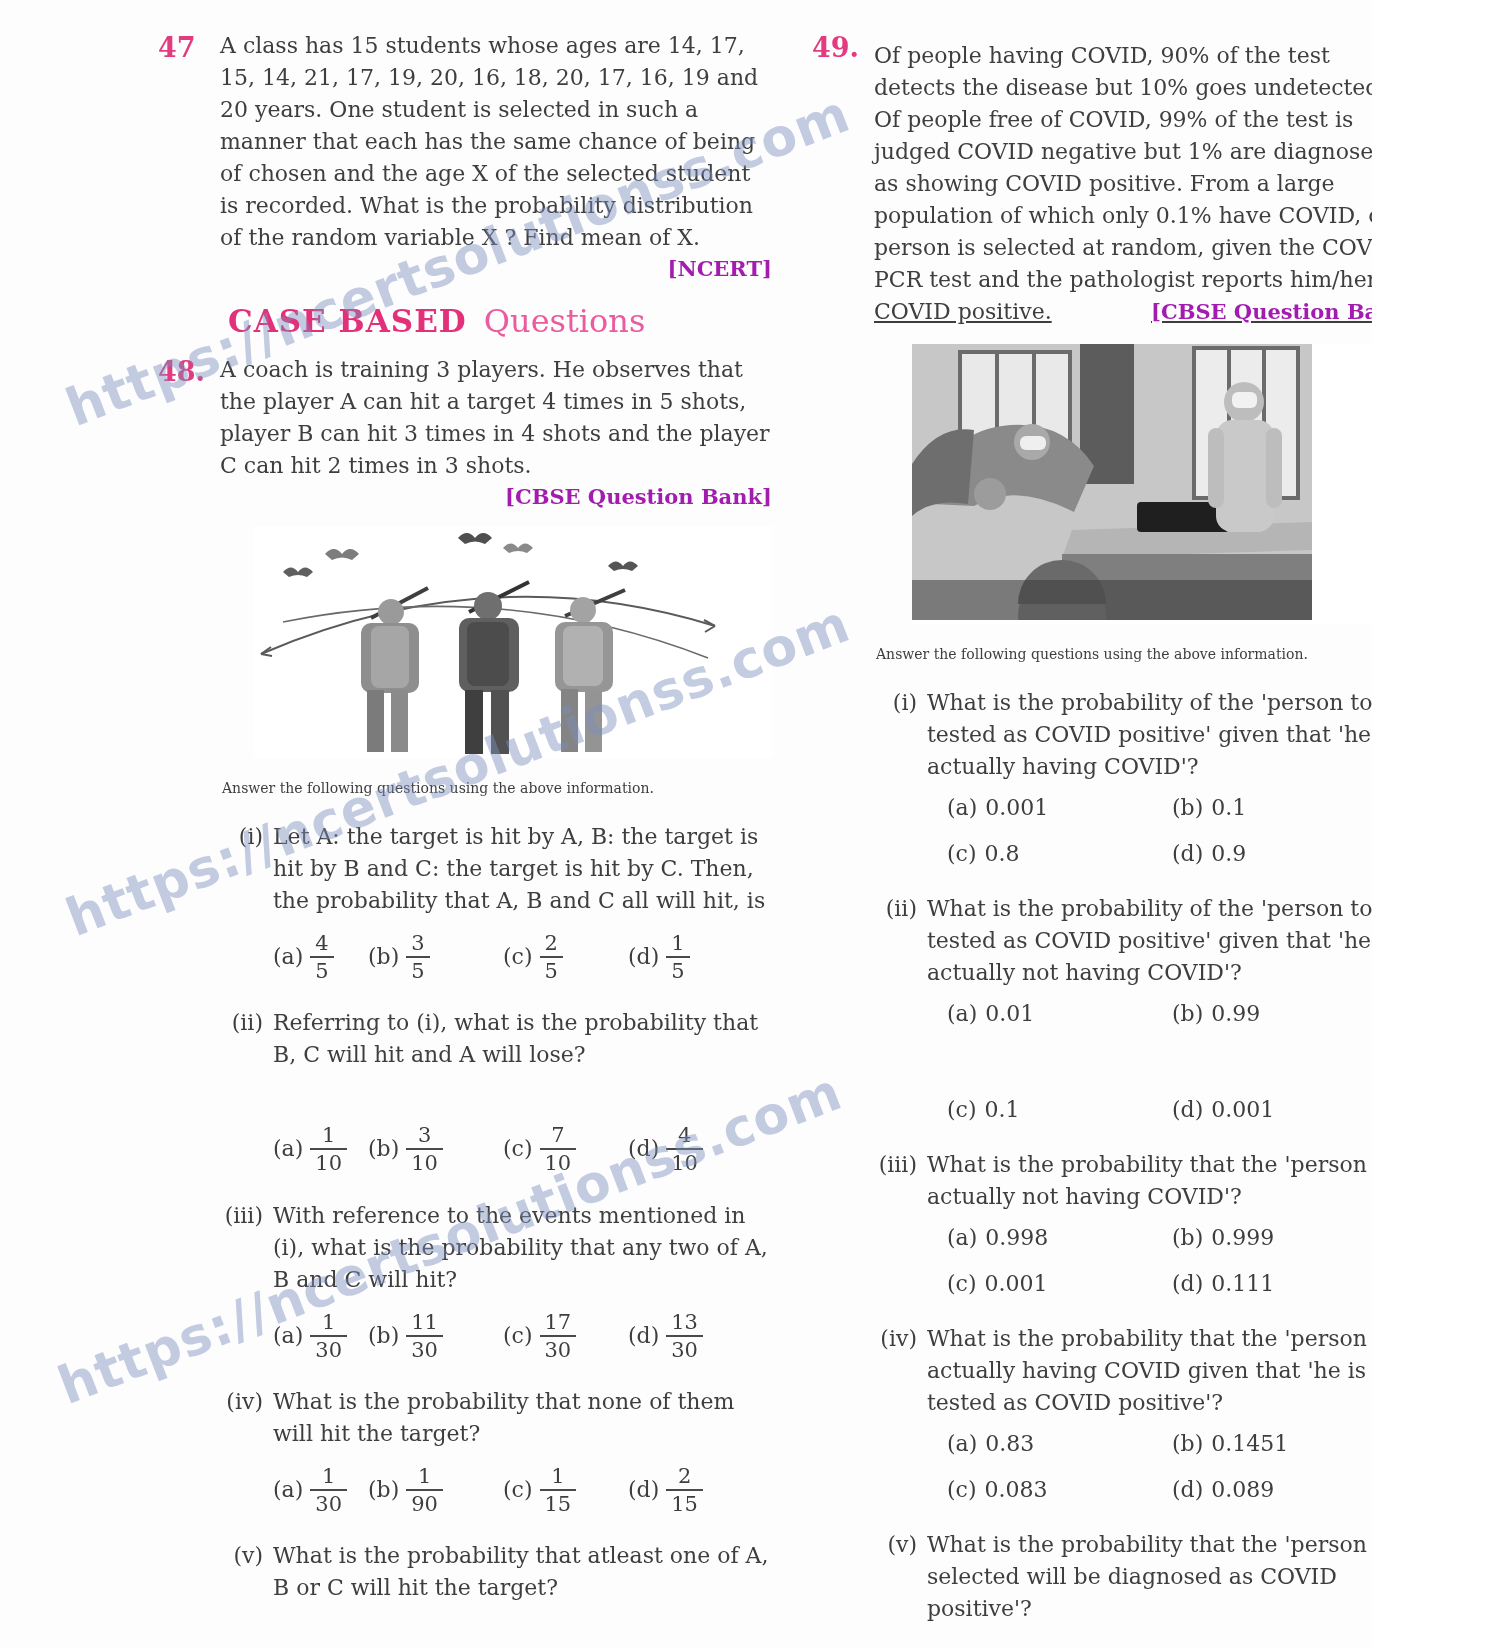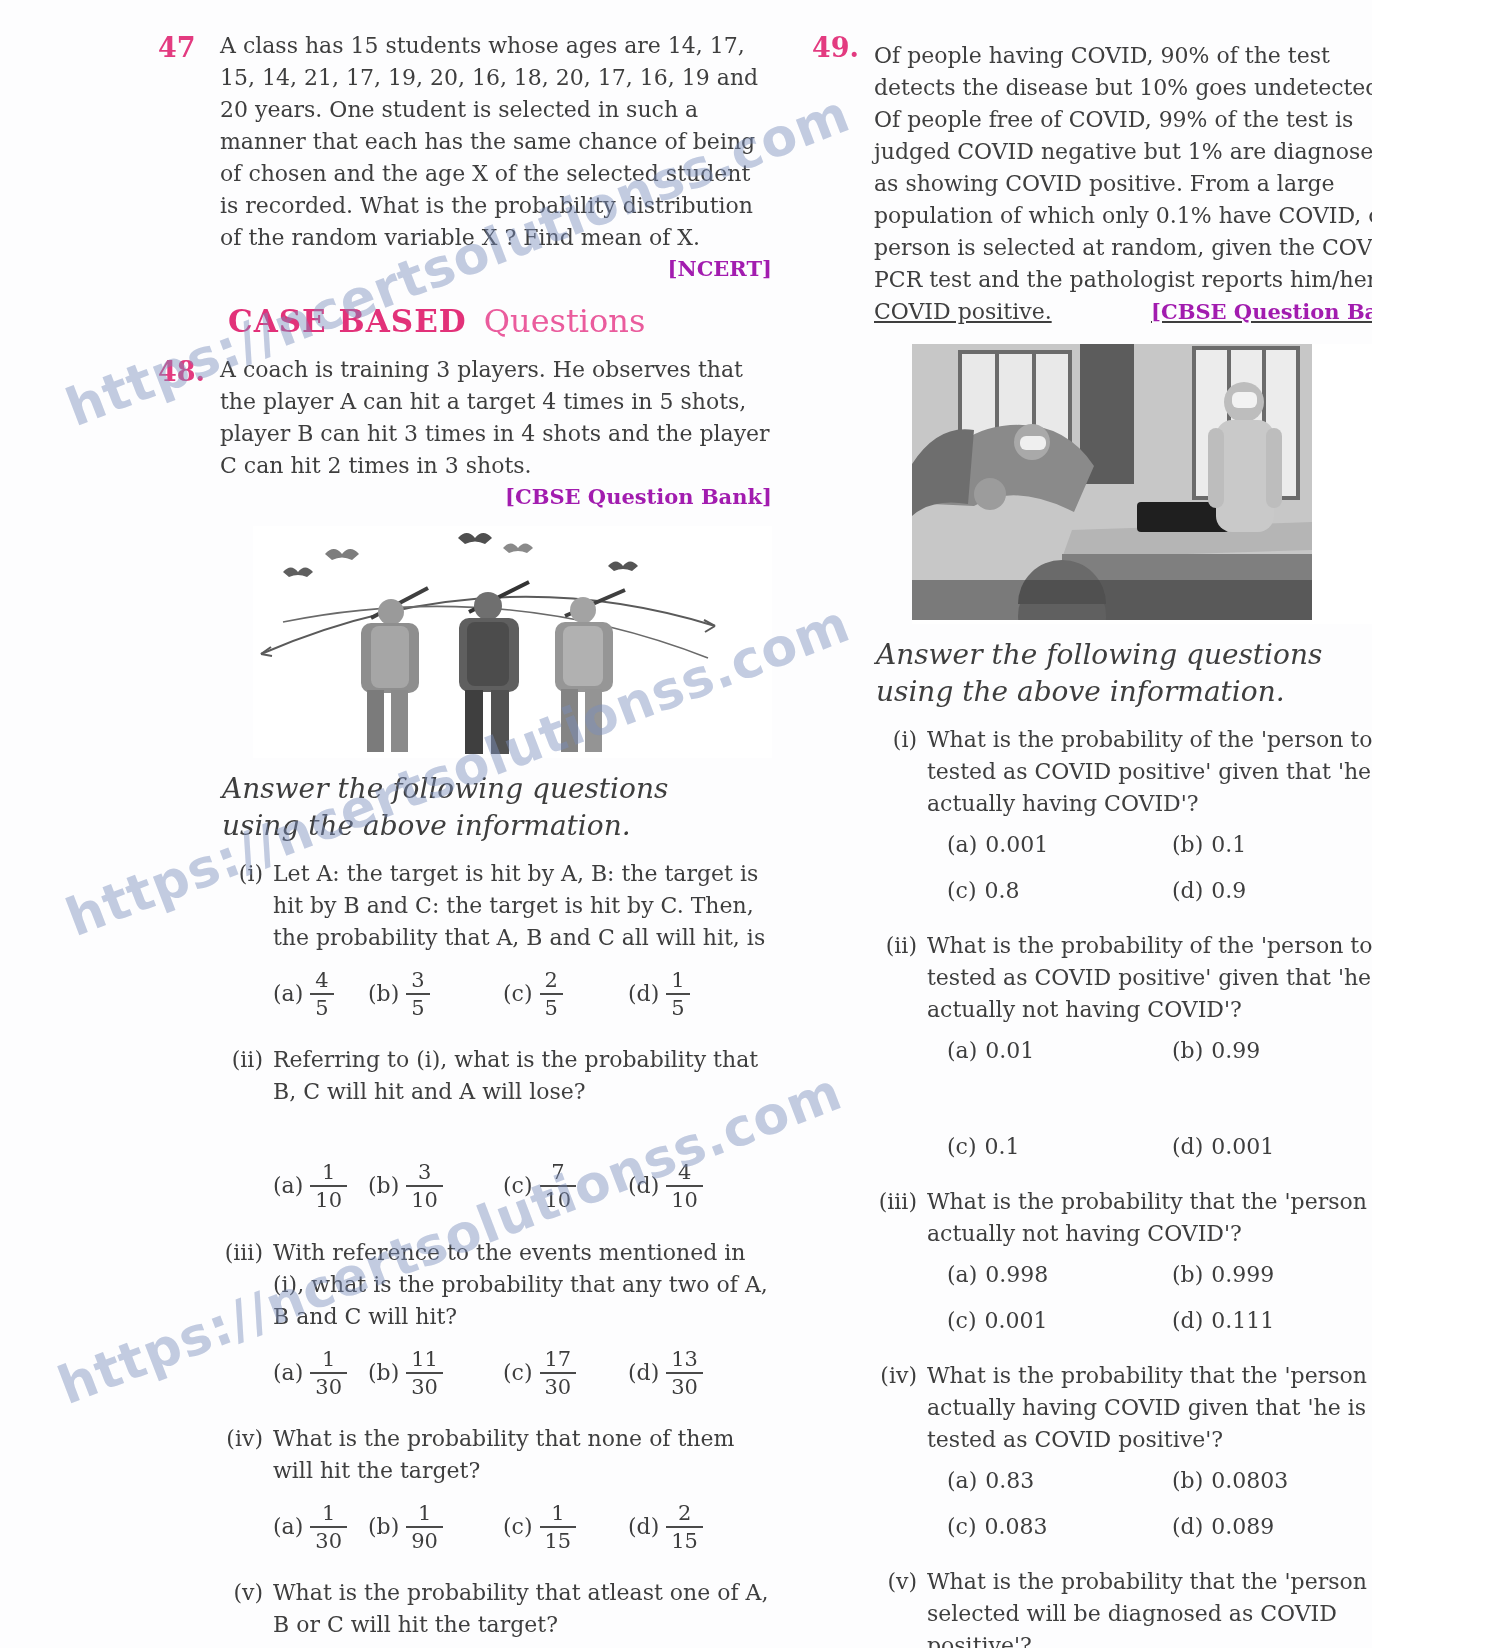--- a/index.html
+++ b/index.html
@@ -10,21 +10,21 @@
   .col-right{left:812px;width:606px;}
   .qrow{display:flex;}
   .qnum{width:62px;flex:none;color:#e33b80;font-weight:bold;font-size:27px;line-height:32px;padding-top:2px;}
   .qtext{flex:1;font-size:22px;line-height:32px;}
   .source{display:block;text-align:right;font-weight:bold;color:#a21caf;font-size:21px;line-height:30px;}
   .tail-line{display:flex;justify-content:space-between;align-items:baseline;text-decoration:underline;}
   .heading{margin:18px 0 14px 2px;white-space:nowrap;}
   .h-strong{font-size:31px;font-weight:bold;color:#e23179;letter-spacing:1px;margin-left:8px;}
   .h-light{font-size:32px;color:#ea5c9d;margin-left:12px;}
   .figure{margin:14px 0 10px 95px;background:#fff;}
-  .intro{font-style:italic;font-size:28px;line-height:37px;margin:12px 0 14px 64px;width:500px;}
+  .intro{font-size:14px;line-height:37px;margin:12px 0 14px 64px;width:500px;}
   .sub{display:flex;margin-bottom:8px;}
   .sub-label{width:105px;flex:none;text-align:right;margin-right:10px;font-size:22px;line-height:32px;}
   .sub-text{flex:1;font-size:22px;line-height:32px;}
   
   .fopts{display:flex;align-items:center;margin:14px 0 16px 0;}
   .fopt{display:flex;align-items:center;}
   .fopt:nth-child(1){width:95px;}
   .fopt:nth-child(2){width:135px;}
   .fopt:nth-child(3){width:125px;}
   .olabel{margin-right:7px;font-size:22px;}
@@ -365,21 +365,21 @@
         </div>
       </div>
     </div>
 
     <div class="sub">
       <div class="sub-label">(iv)</div>
       <div class="sub-text">
         <span>What is the probability that the 'person is actually having COVID given that 'he is tested as COVID positive'?</span>
         <div class="dopts">
           <span class="dopt"><span class="olabel">(a)</span><span>0.83</span></span>
-          <span class="dopt"><span class="olabel">(b)</span><span>0.0803</span></span>
+          <span class="dopt"><span class="olabel">(b)</span><span>0.1451</span></span>
           <span class="dopt"><span class="olabel">(c)</span><span>0.083</span></span>
           <span class="dopt"><span class="olabel">(d)</span><span>0.089</span></span>
         </div>
       </div>
     </div>
 
     <div class="sub">
       <div class="sub-label">(v)</div>
       <div class="sub-text">
         <span>What is the probability that the 'person selected will be diagnosed as COVID positive'?</span>

